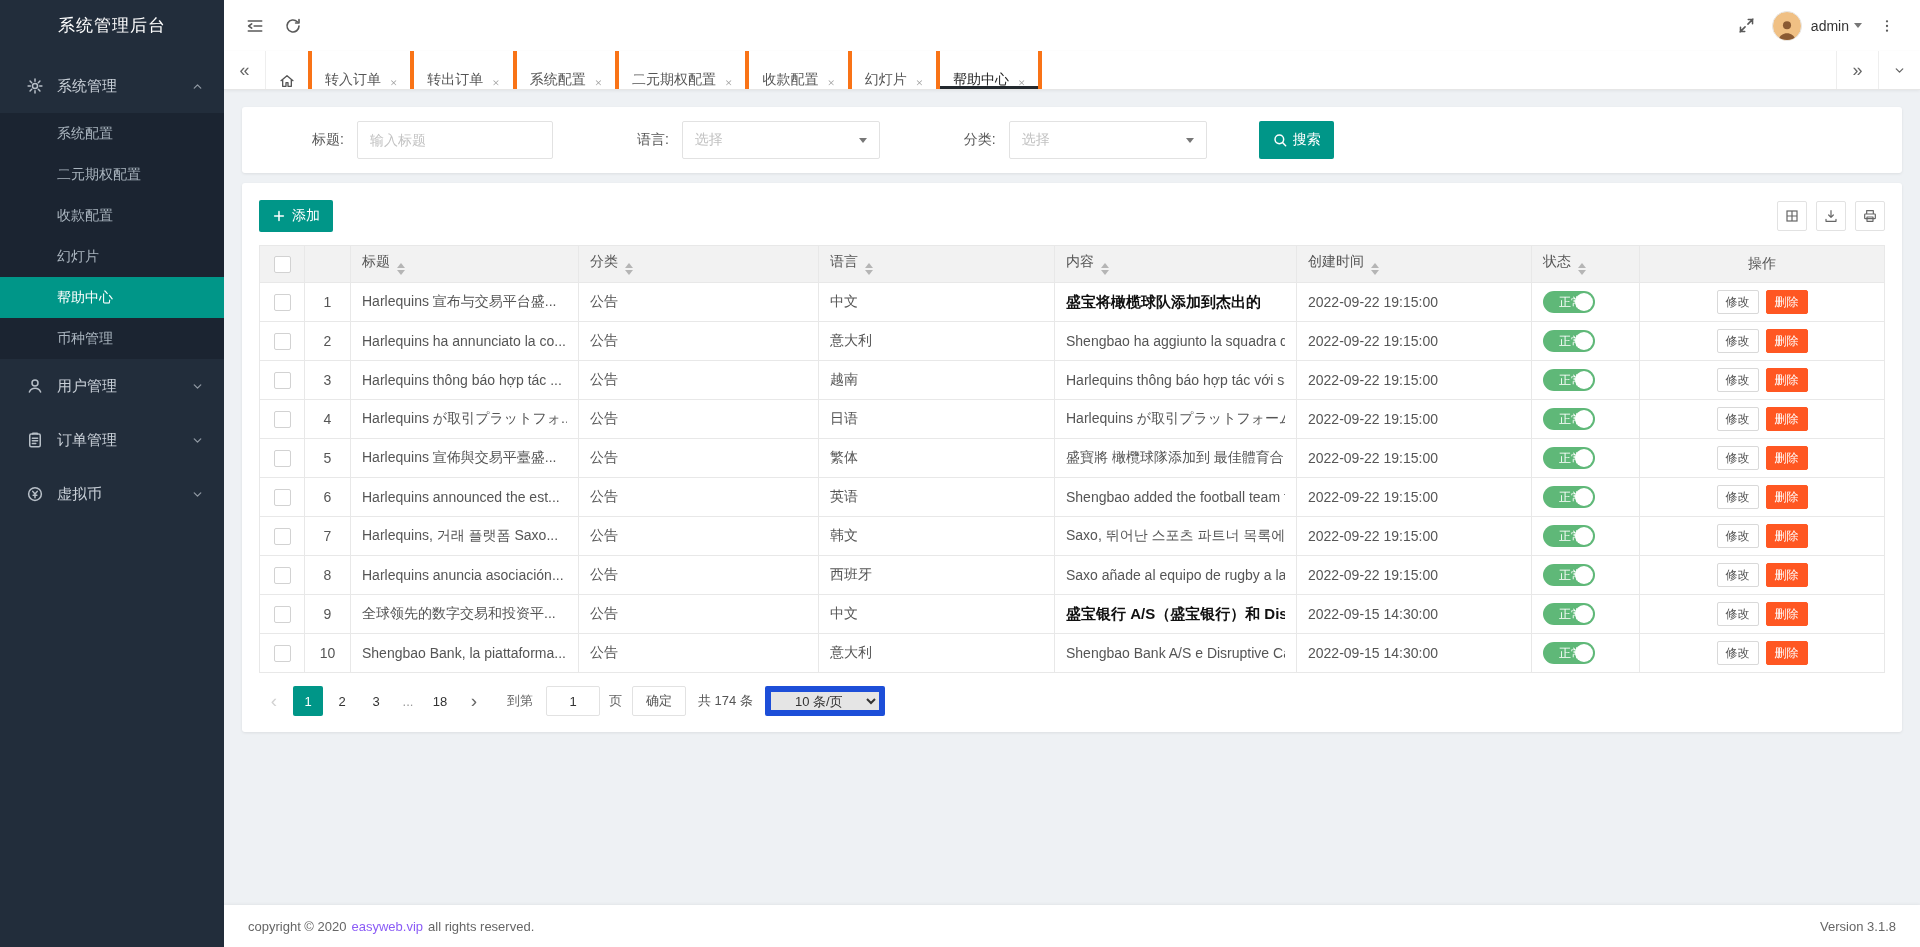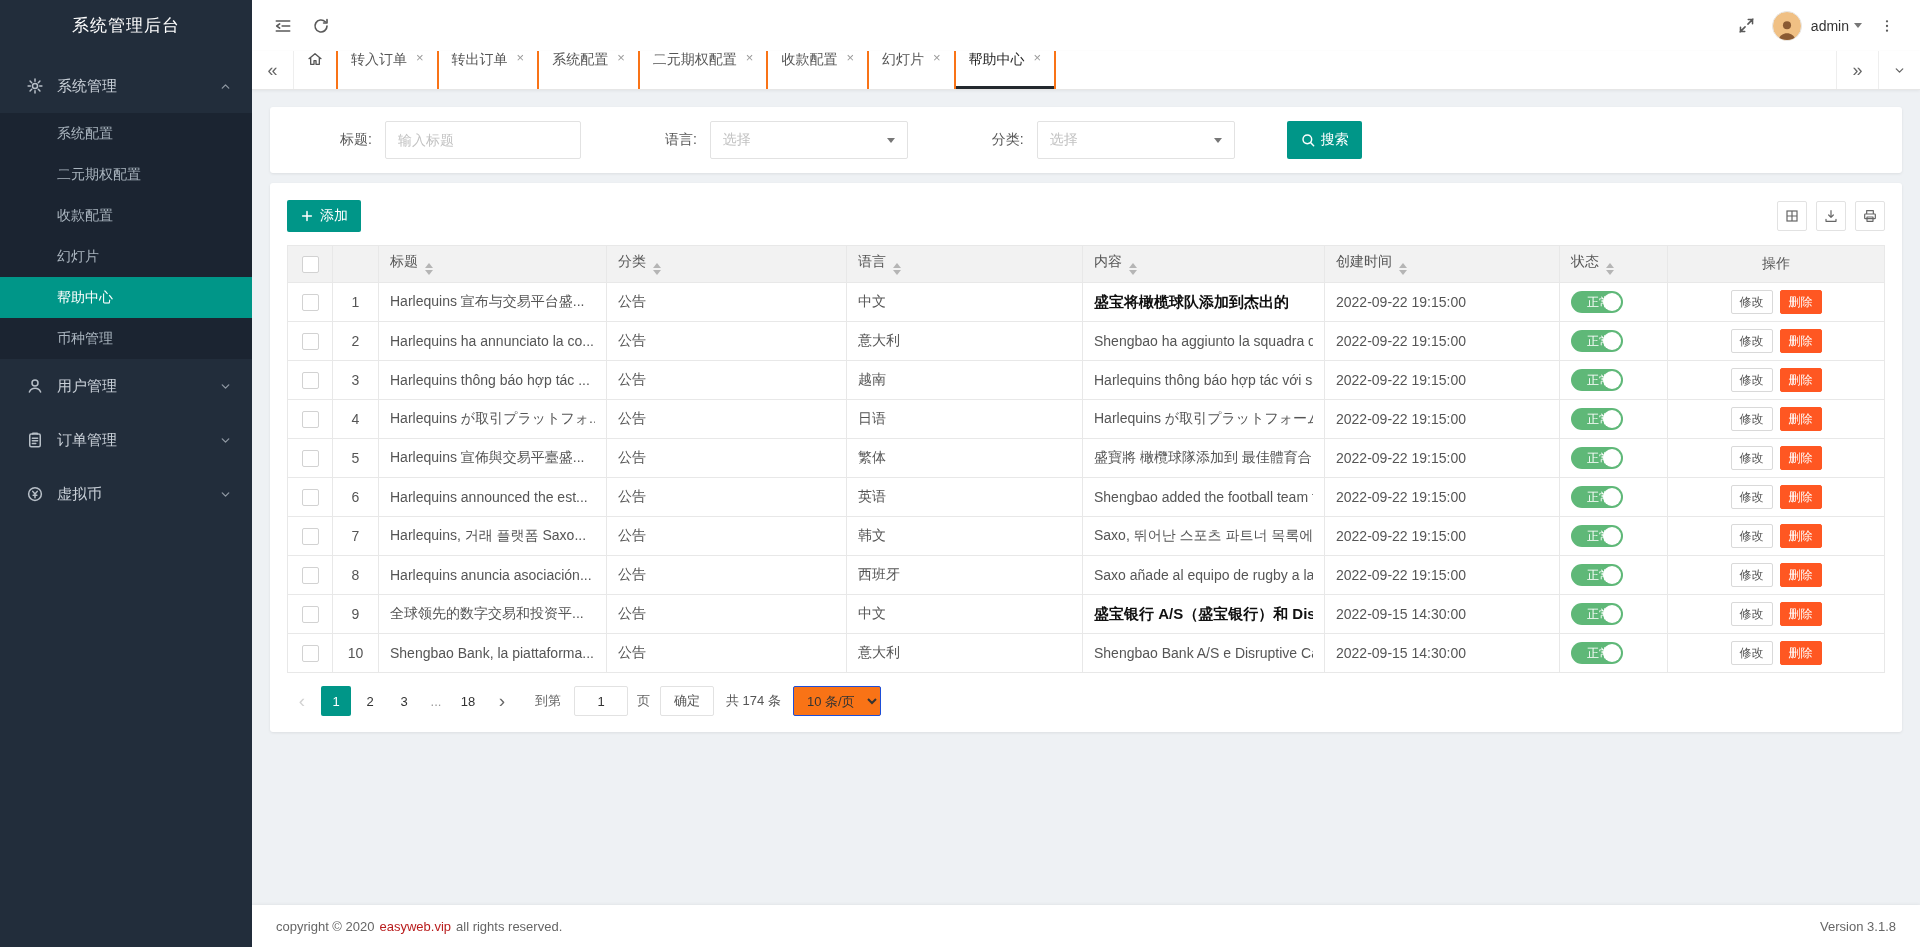--- a/index.html
+++ b/index.html
@@ -4,21 +4,21 @@
 <style>
   * { margin:0; padding:0; box-sizing:border-box; }
   html, body { width:1920px; height:947px; overflow:hidden; }
   body {
     font-family:"Liberation Sans","DejaVu Sans",sans-serif;
     font-size:14px; color:#333; background:#eef1f4; display:flex;
   }
   svg { display:block; }
 
   
-  .sidebar { width:252px; flex-shrink:0; background:#222d3b; display:flex; flex-direction:column; }
+  .sidebar { width:224px; flex-shrink:0; background:#222d3b; display:flex; flex-direction:column; }
   .logo { height:51px; display:flex; align-items:center; justify-content:center; color:#fff; font-size:17px; letter-spacing:1px; flex-shrink:0; }
   .nav { padding-top:8px; overflow:hidden; }
   .nav-item { height:54px; display:flex; align-items:center; padding:0 20px 0 26px; font-size:15px; color:#c9d0d8; cursor:pointer; }
   .nav-item .mi { width:18px; height:18px; margin-right:13px; opacity:.9; }
   .nav-item .chev { margin-left:auto; width:13px; height:13px; opacity:.65; }
   .submenu { background:#1b2431; }
   .submenu-item { height:41px; display:flex; align-items:center; padding-left:57px; font-size:14px; color:#aab5bf; cursor:pointer; }
   .submenu-item.active { background:#009688; color:#fff; }
 
   
@@ -30,21 +30,21 @@
   .topbar-right { margin-left:auto; display:flex; align-items:center; }
   .user-chip { display:flex; align-items:center; cursor:pointer; margin:0 6px; }
   .avatar { width:30px; height:30px; border-radius:50%; background:#f0c084; display:flex; align-items:end; justify-content:center; overflow:hidden; border:1px solid #e8e8e8; }
   .username { font-size:14px; color:#333; margin:0 5px 0 9px; }
   .caret { width:0; height:0; border-left:4.5px solid transparent; border-right:4.5px solid transparent; border-top:5px solid #777; }
 
   
   .tabbar { height:39px; background:#fff; display:flex; align-items:stretch; border-bottom:1px solid #e6e6e6; box-shadow:0 1px 3px rgba(0,0,0,.06); flex-shrink:0; position:relative; z-index:2; }
   .tab-ctrl { width:42px; display:flex; align-items:center; justify-content:center; color:#666; cursor:pointer; border-right:1px solid #eee; font-size:18px; line-height:1; }
   .tab-ctrl.right { border-right:none; border-left:1px solid #eee; }
-  .tab { display:flex; align-items:flex-start; padding:0 13px; border-right:2px solid #f97316; color:#555; font-size:14px; cursor:pointer; position:relative; white-space:nowrap; }
+  .tab { display:flex; align-items:flex-end; padding:0 13px; border-right:4px solid #f97316; color:#555; font-size:14px; cursor:pointer; position:relative; white-space:nowrap;font-family:Liberation Serif, serif; }
   .tab .close { margin-left:9px; color:#9a9a9a; font-size:13px; line-height:1; }
   .tab.active { color:#1f1f1f; }
   .tab.active::after { content:""; position:absolute; left:0; right:0; bottom:0; height:3px; background:#23292e; }
   .tab-spacer { flex:1; }
 
   
   .content { flex:1; padding:17px 18px 0; overflow:hidden; }
   .card { background:#fff; border-radius:3px; box-shadow:0 1px 3px rgba(0,0,0,.08); }
 
   
@@ -96,25 +96,25 @@
   .page-btn { min-width:30px; height:30px; display:flex; align-items:center; justify-content:center; border-radius:2px; cursor:pointer; color:#333; padding:0 7px; margin-right:4px; font-size:13px; }
   .page-btn.arrow { font-size:19px; color:#666; }
   .page-btn.disabled { color:#d2d2d2; cursor:default; }
   .page-btn.active { background:#009688; color:#fff; cursor:default; }
   .page-ellipsis { min-width:26px; text-align:center; color:#999; margin-right:4px; }
   .goto-label { margin:0 4px 0 14px; color:#666; }
   .goto-input { width:54px; height:30px; border:1px solid #e2e2e2; border-radius:2px; text-align:center; font-size:13px; color:#333; margin:0 9px; outline:none; font-family:inherit; }
   .page-word { color:#666; }
   .confirm-btn { height:30px; padding:0 13px; border:1px solid #e2e2e2; background:#fff; border-radius:2px; color:#555; font-size:13px; margin:0 12px 0 10px; cursor:pointer; font-family:inherit; }
   .total { margin-right:12px; color:#555; }
-  .size-select { height:30px; border:1px solid #1d4ed8; border-radius:2px; font-size:13px; color:#333; padding:0 9px; background:#f97316; outline:none; font-family:inherit; cursor:pointer; }
+  .size-select { height:30px; border:6px solid #1d4ed8; border-radius:2px; font-size:13px; color:#333; padding:0 20px; background:#e5e5e5; outline:none; font-family:inherit; cursor:pointer; }
 
   
   .footer { height:42px; background:#fff; display:flex; align-items:center; padding:0 24px; font-size:13px; color:#666; flex-shrink:0; box-shadow:0 -1px 3px rgba(0,0,0,.05); position:relative; z-index:2; }
-  .footer .link { color:#b91c1c; text-decoration:none; margin:4px 5px; cursor:pointer; }
+  .footer .link { color:#8b5cf6; text-decoration:none; margin:4px 5px; cursor:pointer; }
   .version { margin-left:auto; color:#666; }
 </style>
 </head>
 <body>
 
 <aside class="sidebar">
   <div class="logo">系统管理后台</div>
   <nav class="nav">
 
 

